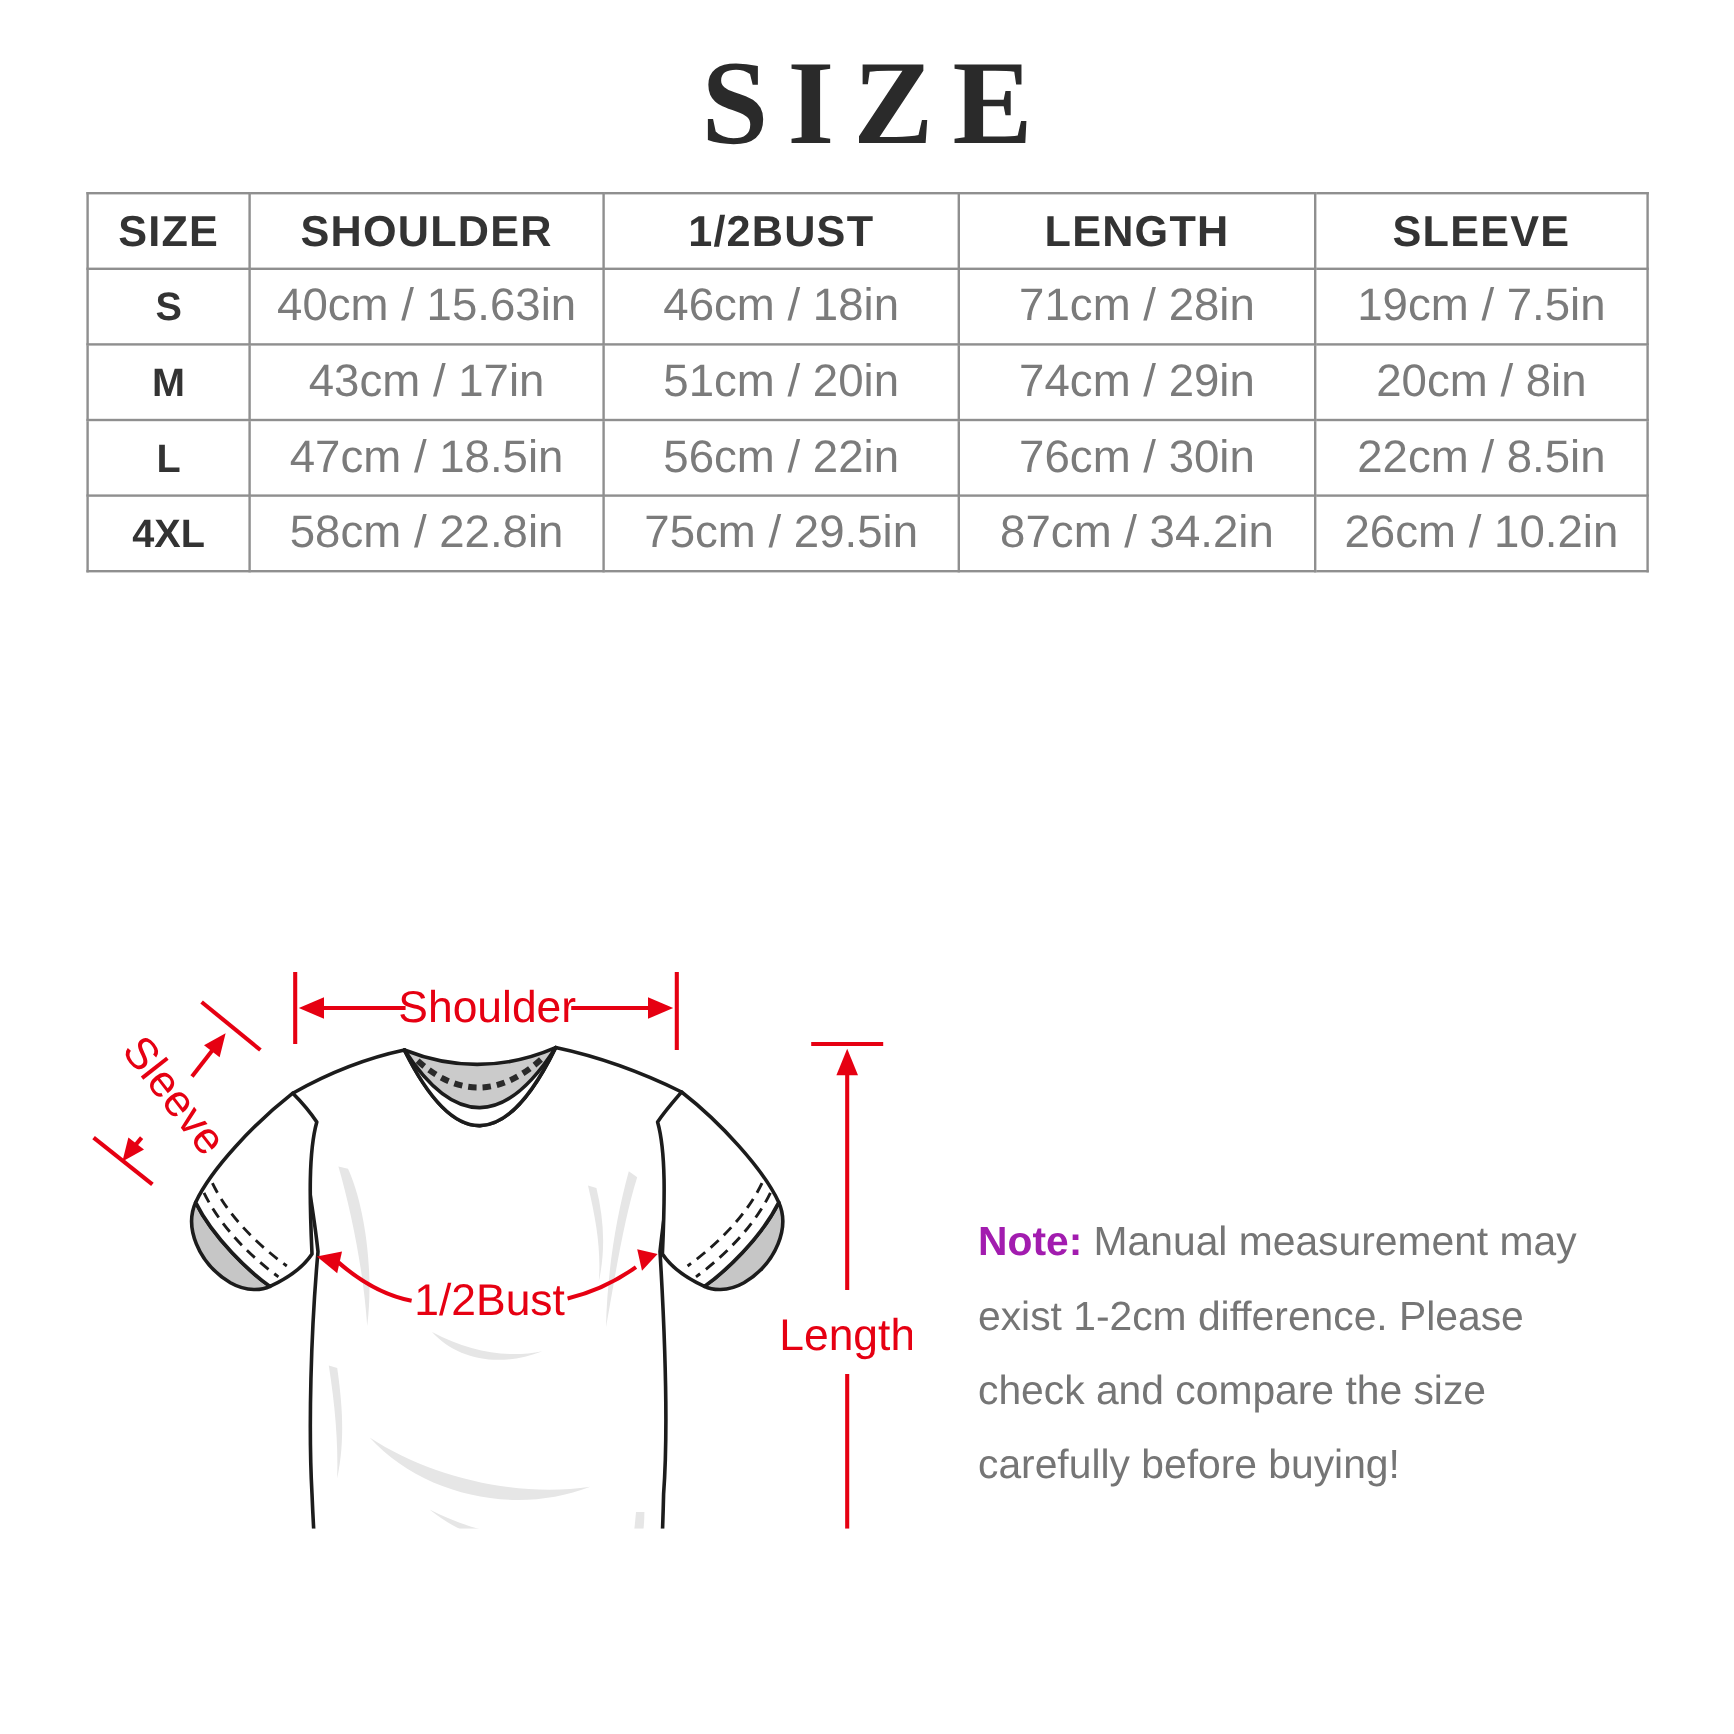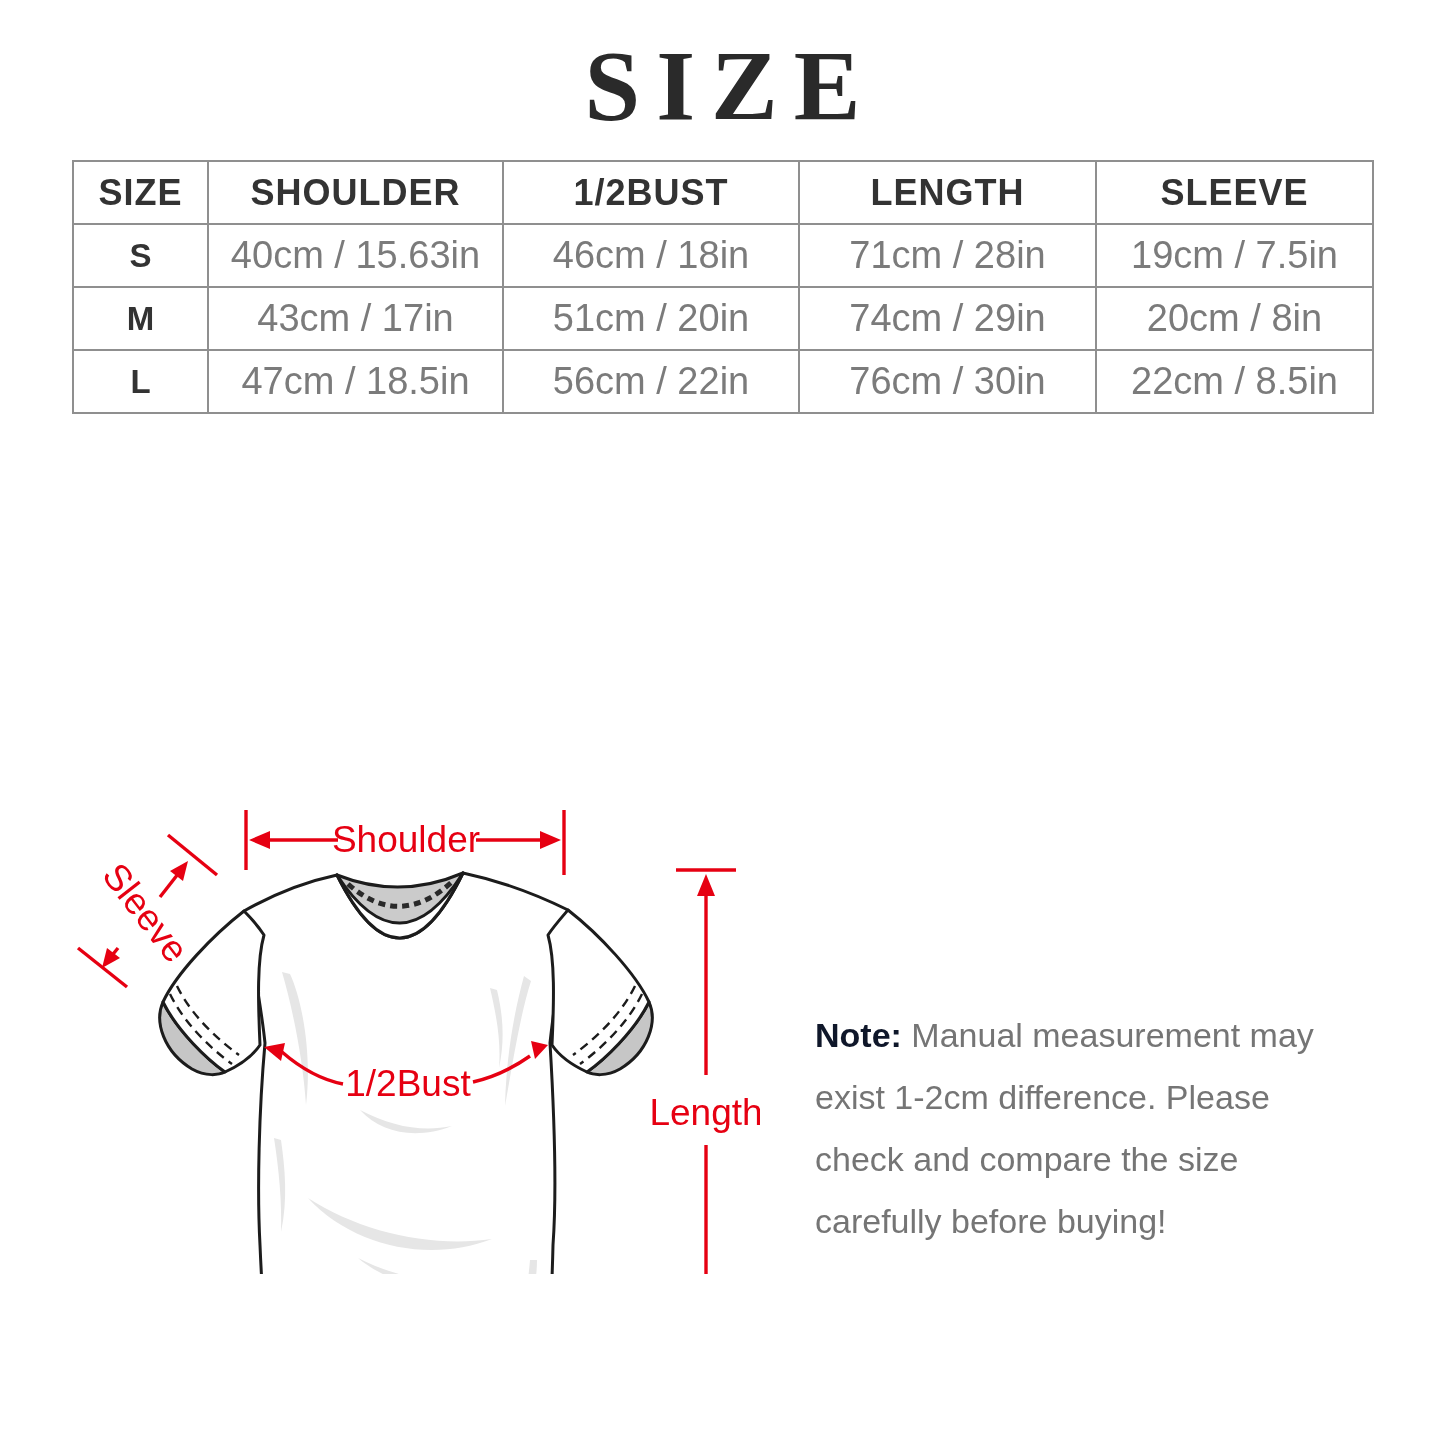--- a/index.html
+++ b/index.html
@@ -14,21 +14,21 @@
   table.size-table{position:absolute;left:72px;top:160px;width:1300px;
                    border-collapse:collapse;table-layout:fixed;background:#ffffff;}
   table.size-table th,table.size-table td{border:2px solid #8f8f8f;height:61px;
                    text-align:center;vertical-align:middle;padding:0;overflow:hidden;}
   table.size-table th{font-size:36px;font-weight:bold;color:#333333;letter-spacing:1px;}
   td.size-label{font-size:33px;font-weight:bold;color:#333333;}
   td.size-value{font-size:38px;font-weight:normal;color:#7b7b7b;}
 
   .note-block{position:absolute;left:815px;top:970px;width:535px;
               font-size:34px;line-height:62px;color:#757575;}
-  .note-block .note-label{font-weight:bold;color:#0f172a;}
+  .note-block .note-label{font-weight:bold;color:#a21caf;}
 
   svg.diagram{position:absolute;left:60px;top:780px;}
   .outline{fill:#ffffff;stroke:#1c1c1c;stroke-width:3;stroke-linejoin:round;stroke-linecap:round;}
   .grayfill{fill:#c6c6c6;stroke:#1c1c1c;stroke-width:3;stroke-linejoin:round;}
   .neckgray{fill:#cbcbcb;stroke:none;}
   .bandwhite{fill:#ffffff;stroke:none;}
   .darkline{fill:none;stroke:#1c1c1c;stroke-width:3;stroke-linecap:round;}
   .stitch{fill:none;stroke:#1c1c1c;stroke-width:2.4;stroke-dasharray:9 6;stroke-linecap:butt;}
   .neckstitch{fill:none;stroke:#2a2a2a;stroke-width:5;stroke-dasharray:7 5;}
   .wrinkle{fill:#e6e6e6;stroke:none;}
@@ -76,20 +76,27 @@
         <td class="size-value">74cm / 29in</td>
         <td class="size-value">20cm / 8in</td>
       </tr>
       <tr>
         <td class="size-label">L</td>
         <td class="size-value">47cm / 18.5in</td>
         <td class="size-value">56cm / 22in</td>
         <td class="size-value">76cm / 30in</td>
         <td class="size-value">22cm / 8.5in</td>
       </tr>
+      <tr>
+        <td class="size-label">4XL</td>
+        <td class="size-value">58cm / 22.8in</td>
+        <td class="size-value">75cm / 29.5in</td>
+        <td class="size-value">87cm / 34.2in</td>
+        <td class="size-value">26cm / 10.2in</td>
+      </tr>
     </tbody>
   </table>
 
   <svg class="diagram" width="700" height="660" viewBox="0 0 700 660" xmlns="http://www.w3.org/2000/svg">
 
     <g>
 
       <path class="outline" d="
         M277,95 Q230,105 184,131
         C192,175 201,225 205,263

